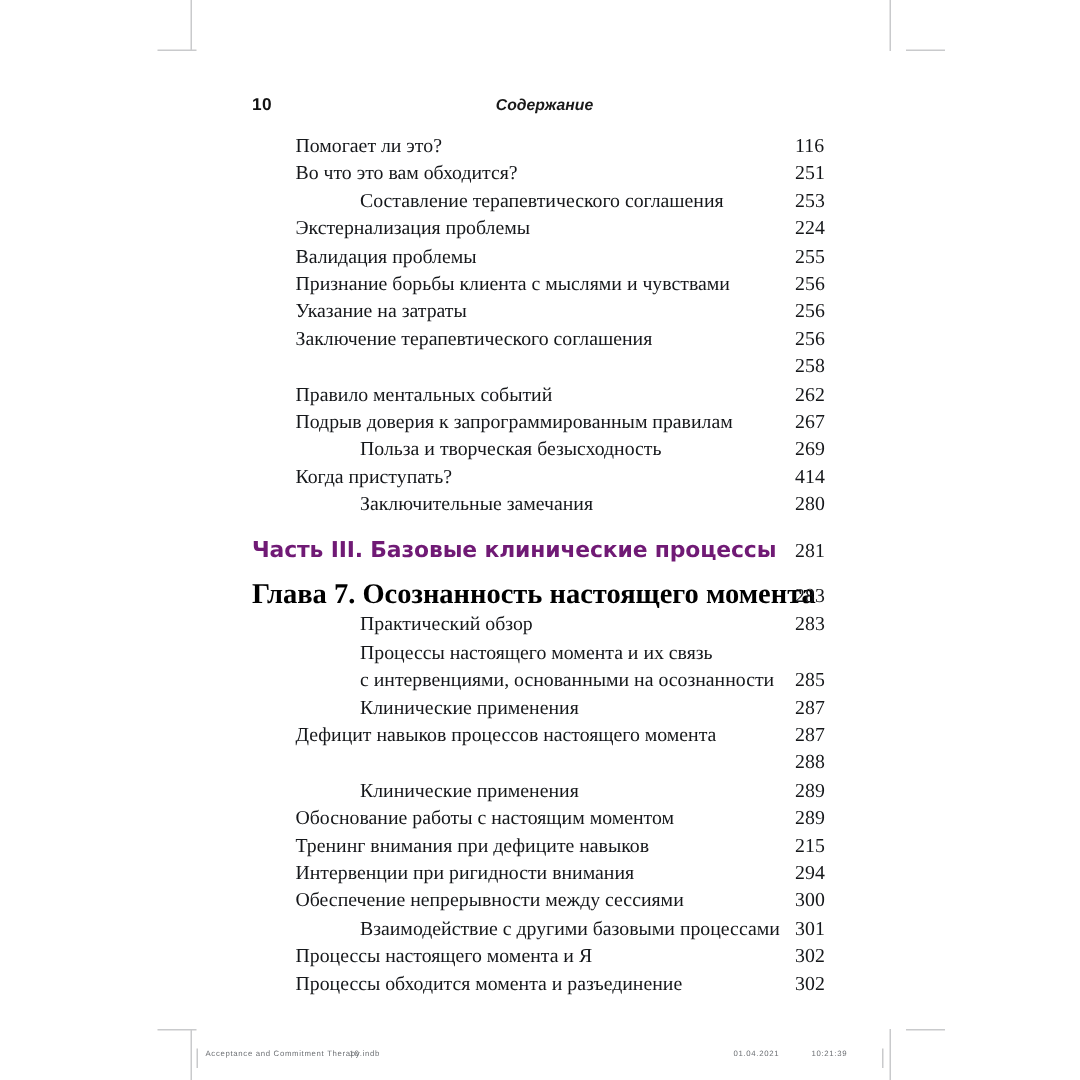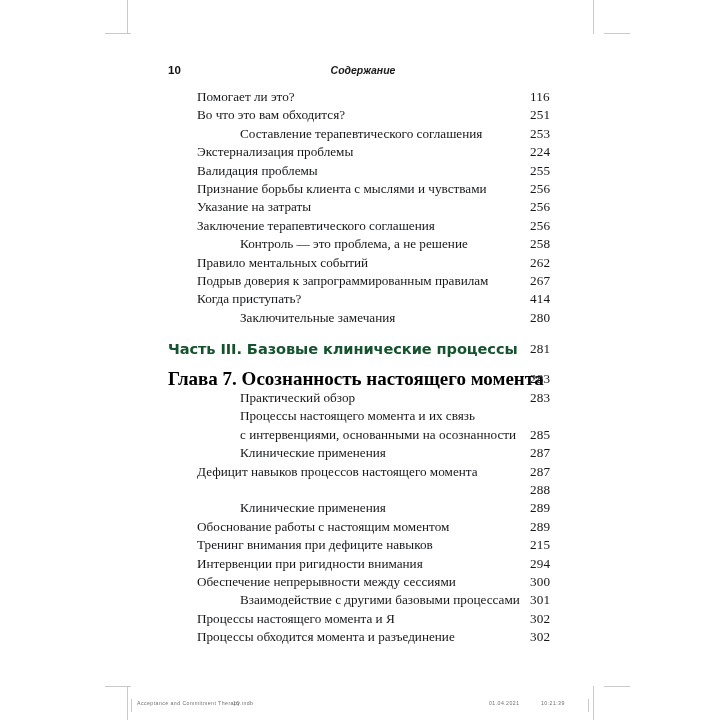--- a/index.html
+++ b/index.html
@@ -102,21 +102,21 @@
   .toc-row.part {
     height: 34px;
     line-height: 44px;
   }
   .toc-row.part .toc-label {
     left: 168px;
     font-family: "DejaVu Sans", "Liberation Sans", sans-serif;
     font-weight: bold;
     font-size: 14.6px;
     letter-spacing: -.1px;
-    color: #14532d;
+    color: #701a75;
   }
   .toc-row.part .toc-page {
     line-height: 44px;
   }
 
   
   .toc-row.chapter {
     height: 28px;
     line-height: 36px;
   }
@@ -201,30 +201,33 @@
       </div>
       <div class="toc-row lvl-2">
         <span class="toc-label">Указание на затраты</span>
         <span class="toc-page">256</span>
       </div>
       <div class="toc-row lvl-2">
         <span class="toc-label">Заключение терапевтического соглашения</span>
         <span class="toc-page">256</span>
       </div>
       <div class="toc-row lvl-1">
-        <span class="toc-label">Контроль — это проблема, а не решение</span>
         <span class="toc-page">258</span>
       </div>
       <div class="toc-row lvl-2">
         <span class="toc-label">Правило ментальных событий</span>
         <span class="toc-page">262</span>
       </div>
       <div class="toc-row lvl-2">
         <span class="toc-label">Подрыв доверия к запрограммированным правилам</span>
         <span class="toc-page">267</span>
+      </div>
+      <div class="toc-row lvl-1">
+        <span class="toc-label">Польза и творческая безысходность</span>
+        <span class="toc-page">269</span>
       </div>
       <div class="toc-row lvl-2">
         <span class="toc-label">Когда приступать?</span>
         <span class="toc-page">414</span>
       </div>
       <div class="toc-row lvl-1">
         <span class="toc-label">Заключительные замечания</span>
         <span class="toc-page">280</span>
       </div>
       <div class="toc-row part">

